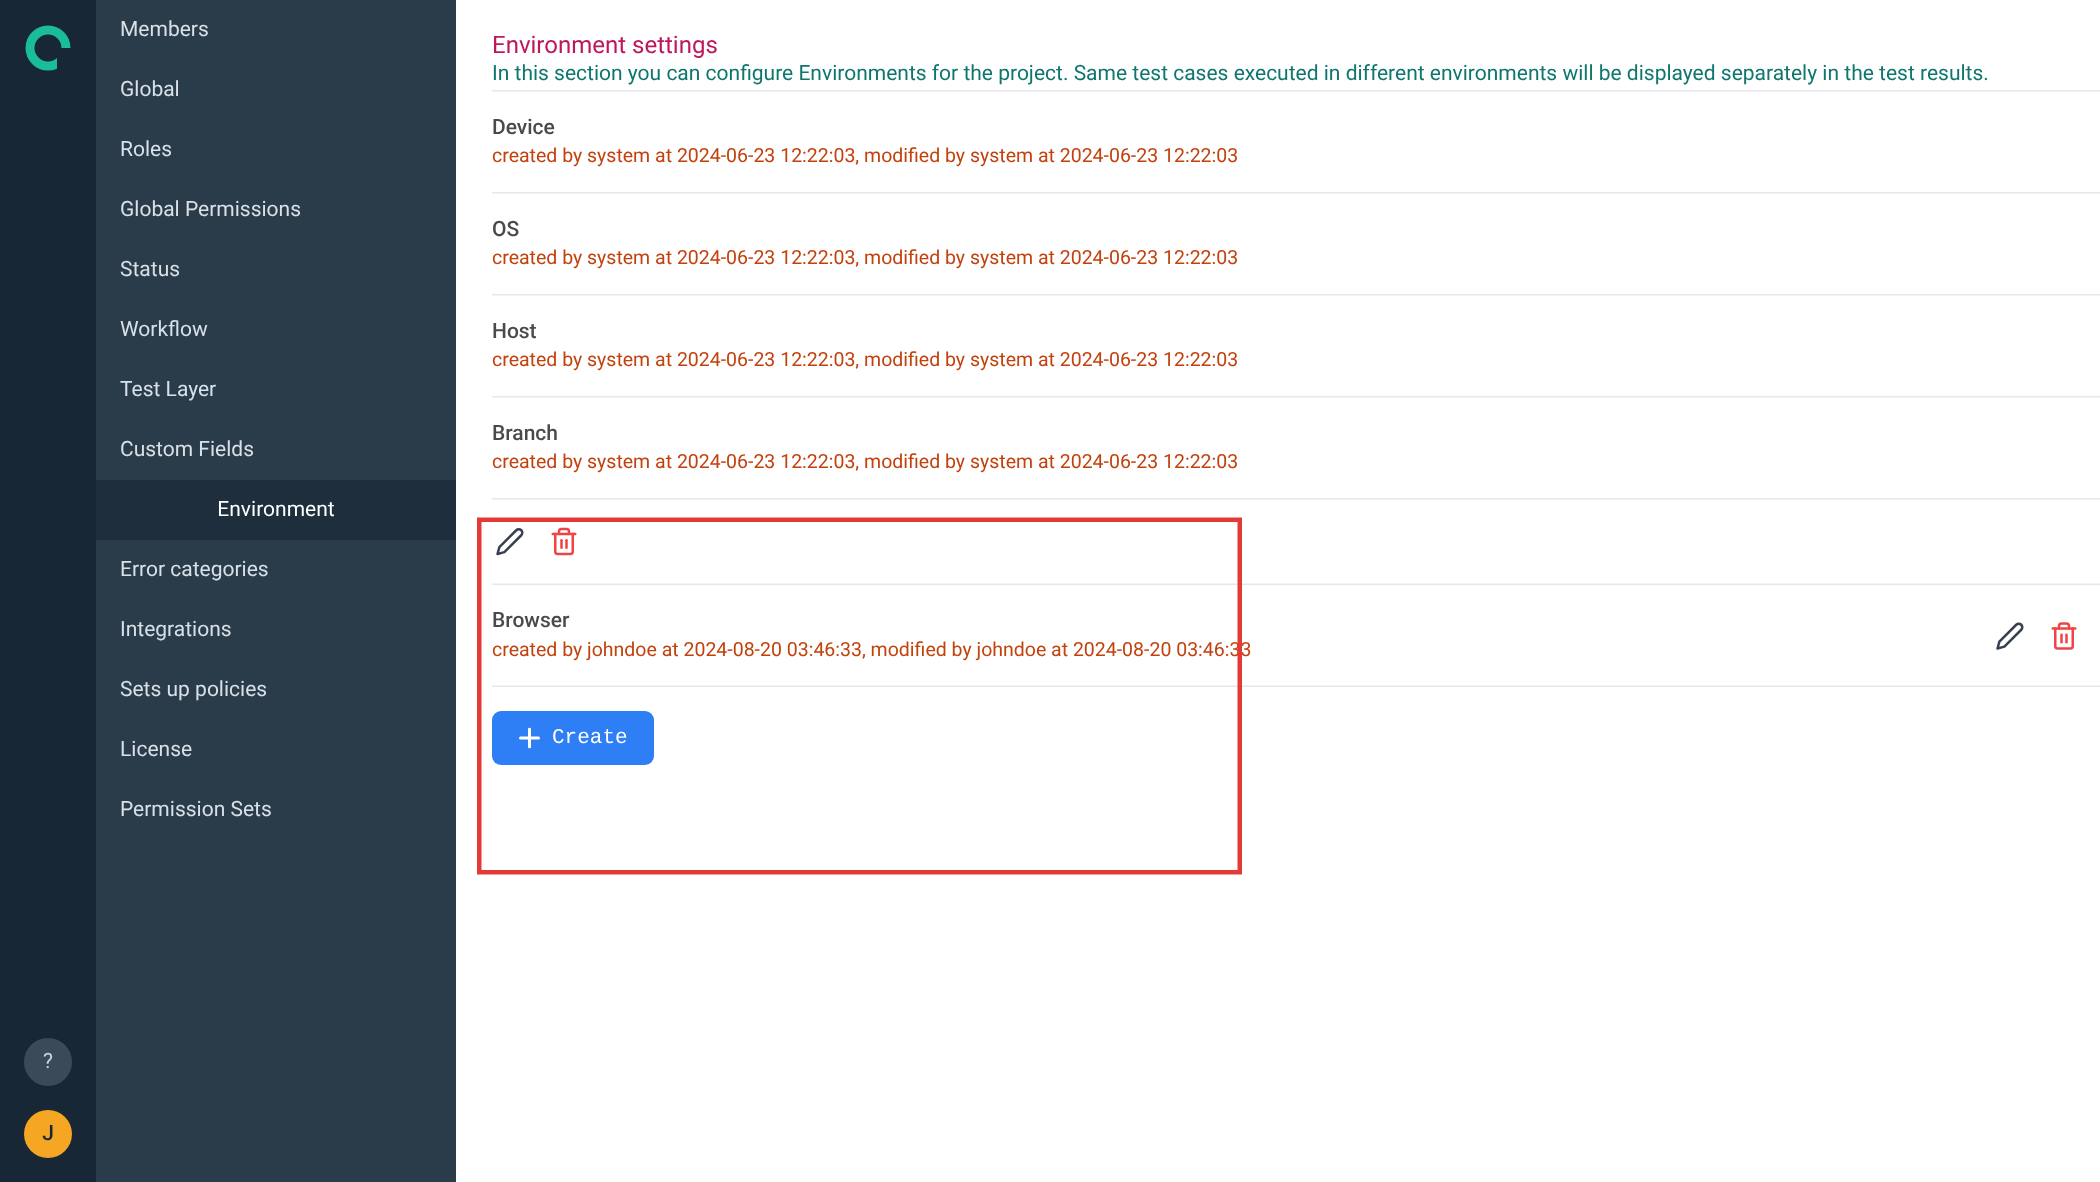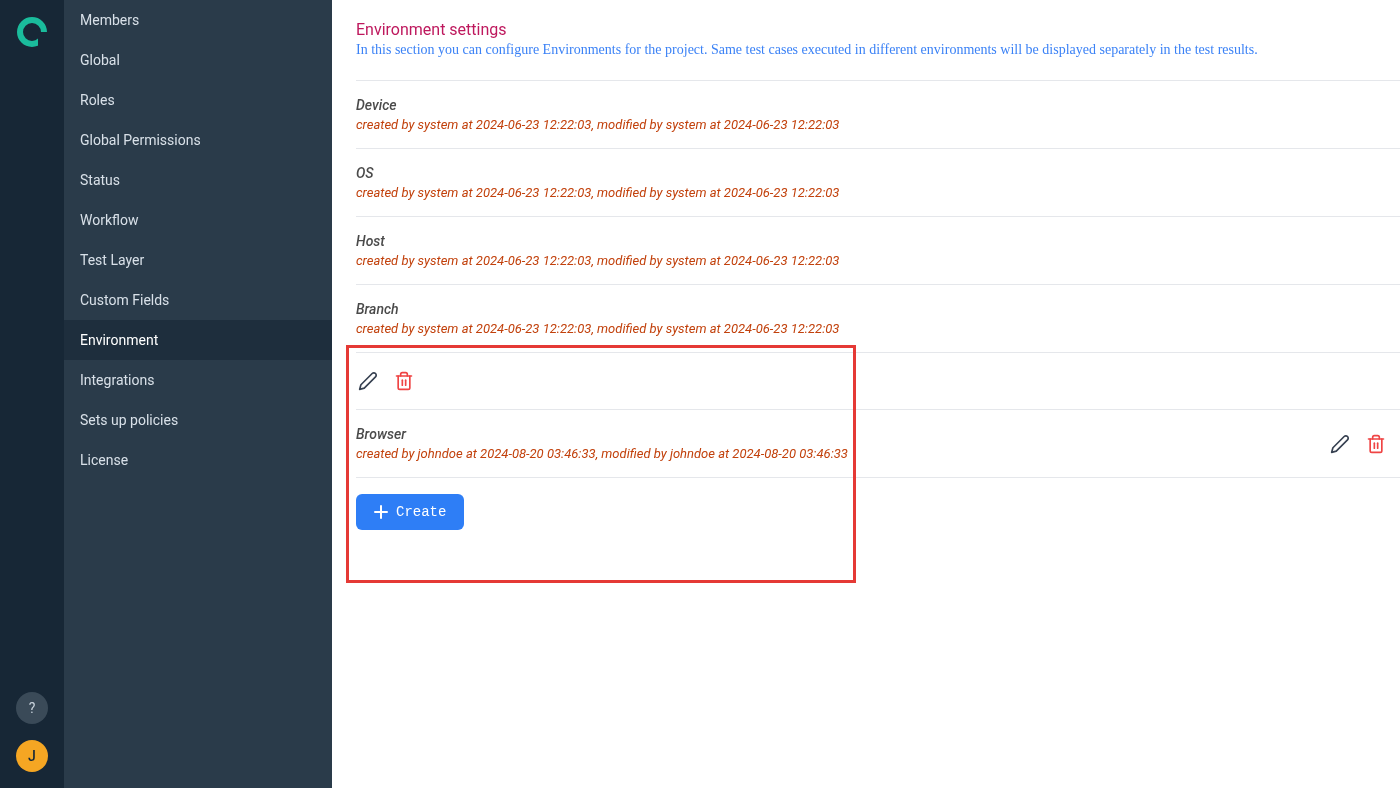--- a/index.html
+++ b/index.html
@@ -59,69 +59,67 @@
       background: #f5a623;
       display: flex;
       align-items: center;
       justify-content: center;
       color: #172736;
       font-size: 14px;
       font-weight: 500;
       cursor: pointer;
     }
     .sidebar {
-      width: 268px;
+      width: 240px;
       background: #2a3b4a;
       flex-shrink: 0;
       padding-top: 0;
     }
     .sidebar-item {
       padding: 12px 16px;
       color: #d8e0e8;
       font-size: 14px;
       cursor: pointer;
       display: flex;
       align-items: center;
     }
     .sidebar-item.active {
       background: #1e2e3d;
       color: #ffffff;
+      justify-content: center;
     }
     .main {
       flex: 1;
       padding: 20px 0 20px 24px;
       overflow-y: auto;
     }
     .page-title {
       font-size: 16px;
       font-weight: 400;
       color: #be185d;
       margin-bottom: 0;
     }
     .page-description {
       font-size: 14px;
-      color: #3b82f6;
-      margin-bottom: 20px;
+      color: #0f766e;
       line-height: 1.5;
-      font-family: Liberation Serif, serif;
     }
     .env-list {
       border-top: 1px solid #e5e7eb;
     }
     .env-item {
       padding: 16px 0;
       border-bottom: 1px solid #e5e7eb;
       display: flex;
       align-items: center;
       justify-content: space-between;
       position: relative;
     }
     .env-item-content {
       flex: 1;
-      font-style: italic;
     }
     .env-name {
       font-size: 14px;
       font-weight: 500;
       color: #4a4a4a;
       margin-bottom: 4px;
     }
     .env-meta {
       font-size: 13px;
       color: #c2410c;
@@ -216,27 +214,33 @@
     <div class="sidebar-item">
       <span>Test Layer</span>
     </div>
     <div class="sidebar-item">
       <span>Custom Fields</span>
     </div>
     <div class="sidebar-item active">
       <span>Environment</span>
     </div>
     <div class="sidebar-item">
+      <span>Error categories</span>
+    </div>
+    <div class="sidebar-item">
       <span>Integrations</span>
     </div>
     <div class="sidebar-item">
       <span>Sets up policies</span>
     </div>
     <div class="sidebar-item">
       <span>License</span>
+    </div>
+    <div class="sidebar-item">
+      <span>Permission Sets</span>
     </div>
   </nav>
 
 <main class="main">
   <div class="main-inner">
     <h1 class="page-title">Environment settings</h1>
     <p class="page-description">In this section you can configure Environments for the project. Same test cases executed in different environments will be displayed separately in the test results.</p>
     <div class="env-list" id="env-list">
     <div class="env-item">
           <div class="env-item-content">

